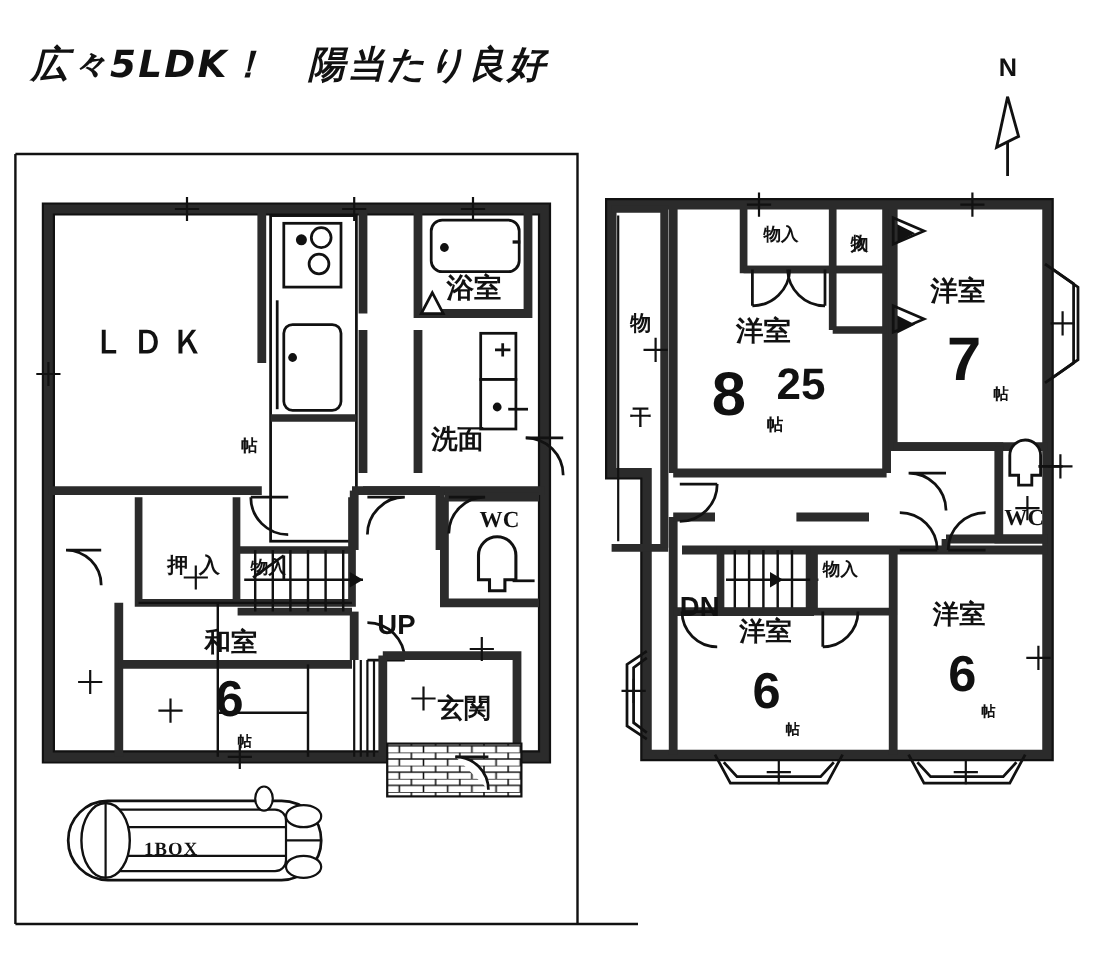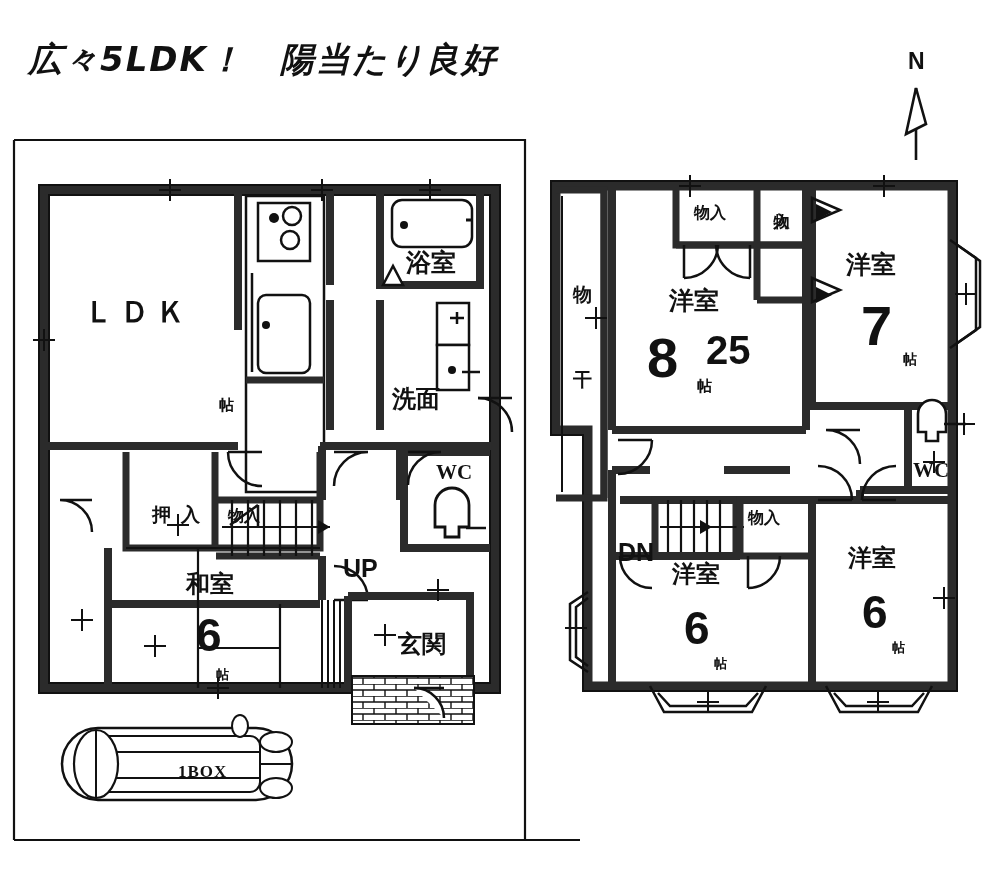--- a/index.html
+++ b/index.html
@@ -365,21 +365,21 @@
   <div class="lbl tiny" style="left:228px;top:508px;">物入</div>
 
   <div class="lbl updn" style="left:343px;top:512px;">UP</div>
 
   <div class="lbl roomname-sm" style="left:186px;top:572px;">和室</div>
   <div class="lbl midnum" style="left:196px;top:612px;">6</div>
   <div class="lbl" style="left:216px;top:668px;font-size:13px;font-weight:bold;">帖</div>
 
   <div class="lbl roomname-sm" style="left:398px;top:632px;">玄関</div>
 
-  <div class="lbl carlbl" style="left:131px;top:763px;margin-left:47px;">1BOX</div>
+  <div class="lbl carlbl" style="left:131px;top:763px;">1BOX</div>
 
   <div class="lbl small" style="left:573px;top:285px;">物</div>
   <div class="lbl small" style="left:573px;top:370px;">干</div>
 
   <div class="lbl tiny" style="left:694px;top:205px;">物入</div>
   <div class="lbl" style="left:772px;top:200px;font-size:16px;font-weight:bold;writing-mode:vertical-rl;text-orientation:upright;line-height:1.15;">物入</div>
 
   <div class="lbl roomname" style="left:669px;top:288px;">洋室</div>
   <div class="lbl bignum" style="left:647px;top:330px;">8</div>
   <div class="lbl bignum-sub" style="left:706px;top:330px;">25</div>

